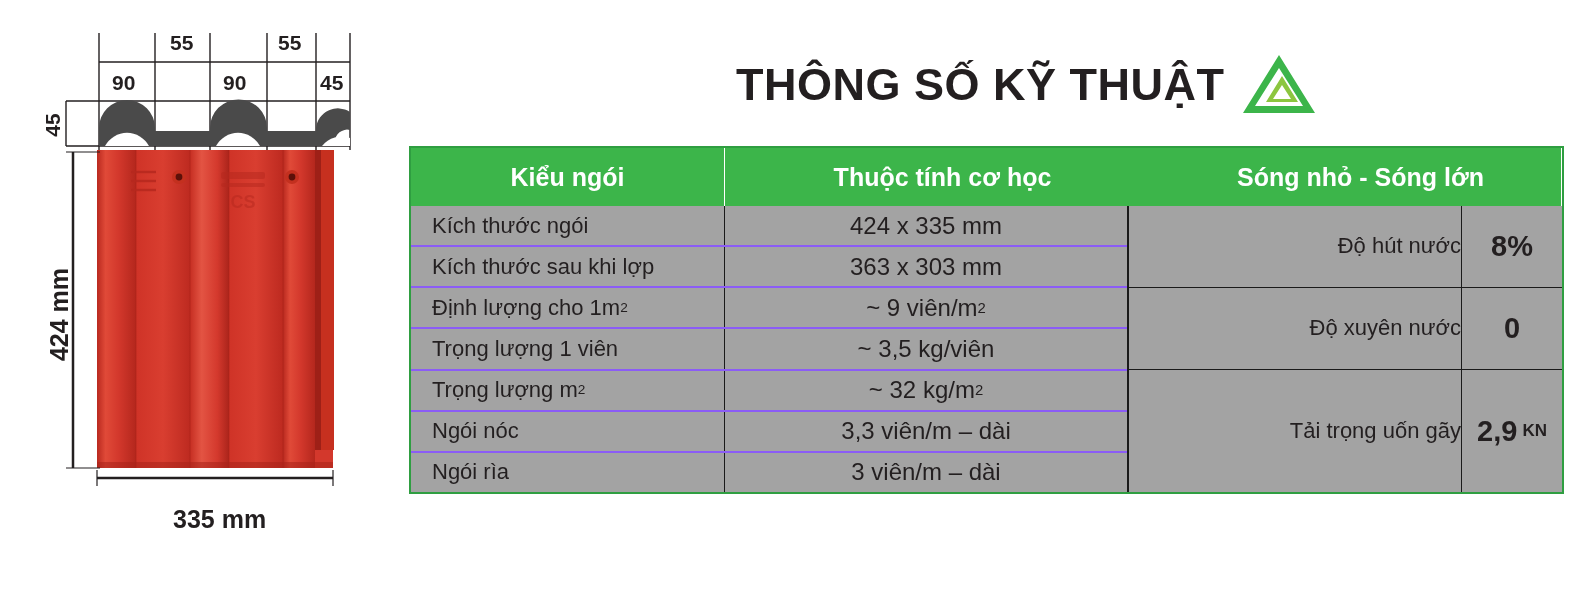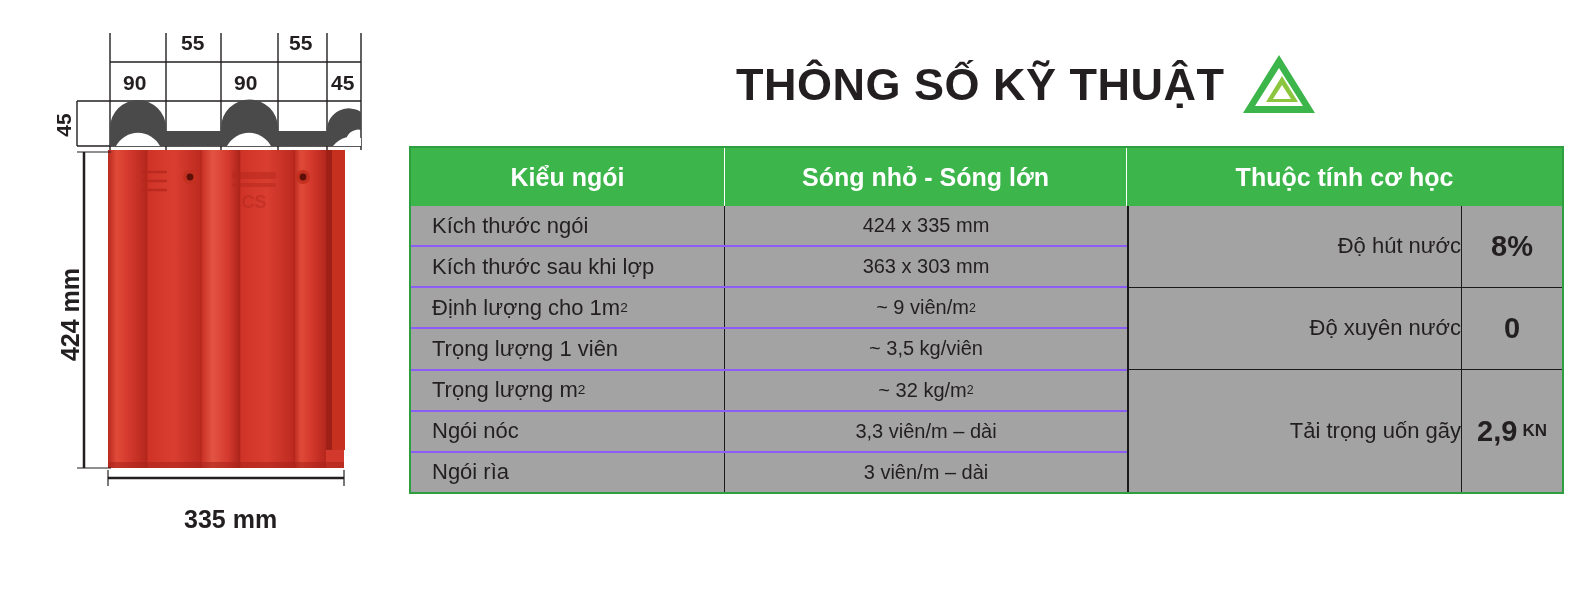--- a/index.html
+++ b/index.html
@@ -5,21 +5,21 @@
   * { box-sizing: border-box; margin: 0; padding: 0; }
   html, body {
     width: 1574px; height: 591px;
     background: #ffffff;
     font-family: "Liberation Sans", sans-serif;
     overflow: hidden;
   }
   #root { position: relative; width: 1574px; height: 591px; }
 
   
-  #drawing { position: absolute; left: 16px; top: 0; width: 400px; height: 588px; }
+  #drawing { position: absolute; left: 5px; top: 0; width: 400px; height: 588px; }
   .dim-text {
     position: absolute; font-family: "Liberation Sans", sans-serif;
     font-weight: 700; color: #231f20; white-space: nowrap;
   }
   .rot { transform: rotate(-90deg); transform-origin: 50% 50%; }
 
   
   #title-wrap {
     position: absolute; left: 736px; top: 52px;
     width: 580px; height: 64px;
@@ -56,21 +56,21 @@
   #left-cols { width: 716px; display: flex; flex-direction: column; flex: 0 0 auto; }
   .lrow { display: flex; flex: 1 1 0; min-height: 0; border-bottom: 2px solid #8b5cf6; }
   .lrow:last-child { border-bottom: none; }
   .cell-label {
     width: 314px; display: flex; align-items: center;
     padding-left: 21px; font-size: 22px; color: #231f20;
     border-right: 1px solid #1a1a1a; white-space: nowrap;
   }
   .cell-value {
     flex: 1 1 auto; display: flex; align-items: center; justify-content: center;
-    font-size: 20px; color: #231f20; white-space: nowrap;
+    font-size: 24px; color: #231f20; white-space: nowrap;
   }
   sup { font-size: 0.62em; vertical-align: super; line-height: 0; }
 
   
   #right-cols { flex: 1 1 auto; display: flex; flex-direction: column; border-left: 2px solid #1a1a1a; text-align: right; }
   .rrow { display: flex; border-bottom: 1px solid #1a1a1a; }
   .rrow:last-child { border-bottom: none; }
   .rrow.span2 { flex: 2 1 0; }
   .rrow.span3 { flex: 3 1 0; }
   .rcell-label {
@@ -233,22 +233,22 @@
 
       <path d="M41 23 L57 49 L25 49 Z
                M41 32 L50 46 L32 46 Z" fill="#8cc63f" fill-rule="evenodd"></path>
     </svg>
   </div>
 
   <div id="spec-table">
 
     <div id="thead">
       <div class="th c1">Kiểu ngói</div>
+      <div class="th c3">Thuộc tính cơ học</div>
       <div class="th c2">Sóng nhỏ - Sóng lớn</div>
-      <div class="th c3">Thuộc tính cơ học</div>
     </div>
 
     <div id="tbody">
 
       <div id="left-cols">
 
         <div class="lrow">
           <div class="cell-label">Kích thước ngói</div>
           <div class="cell-value">424 x 335 mm</div>
         </div>

